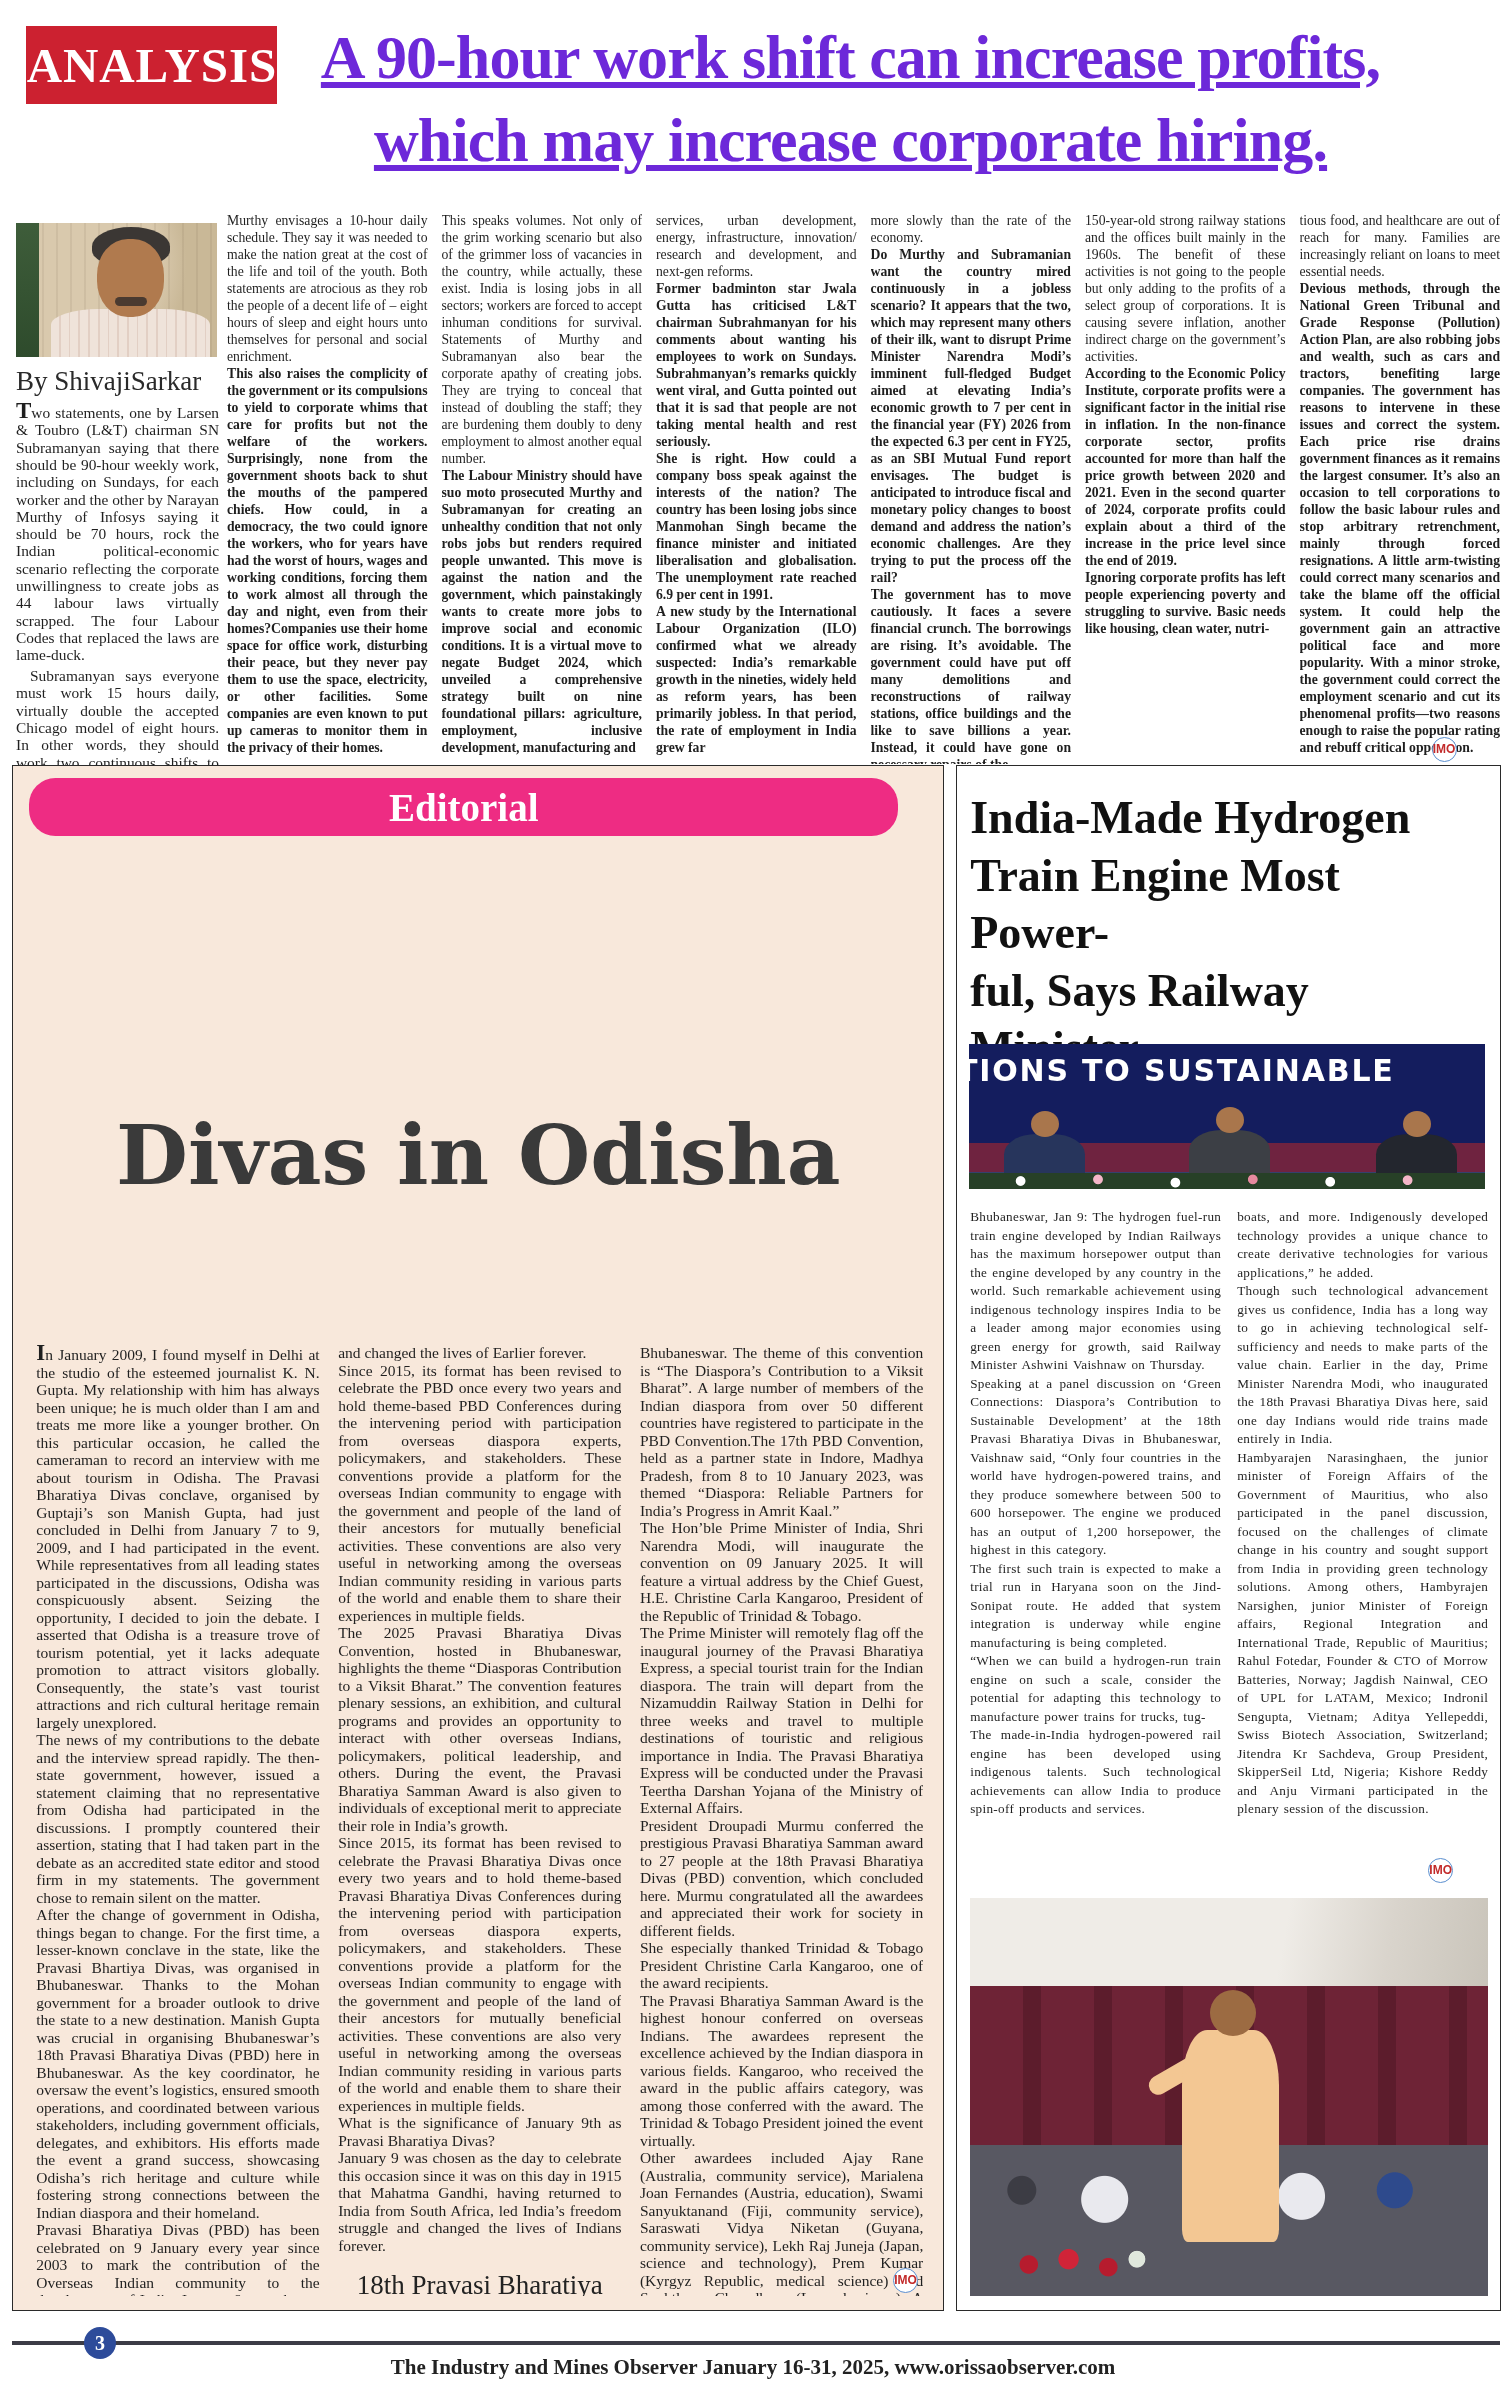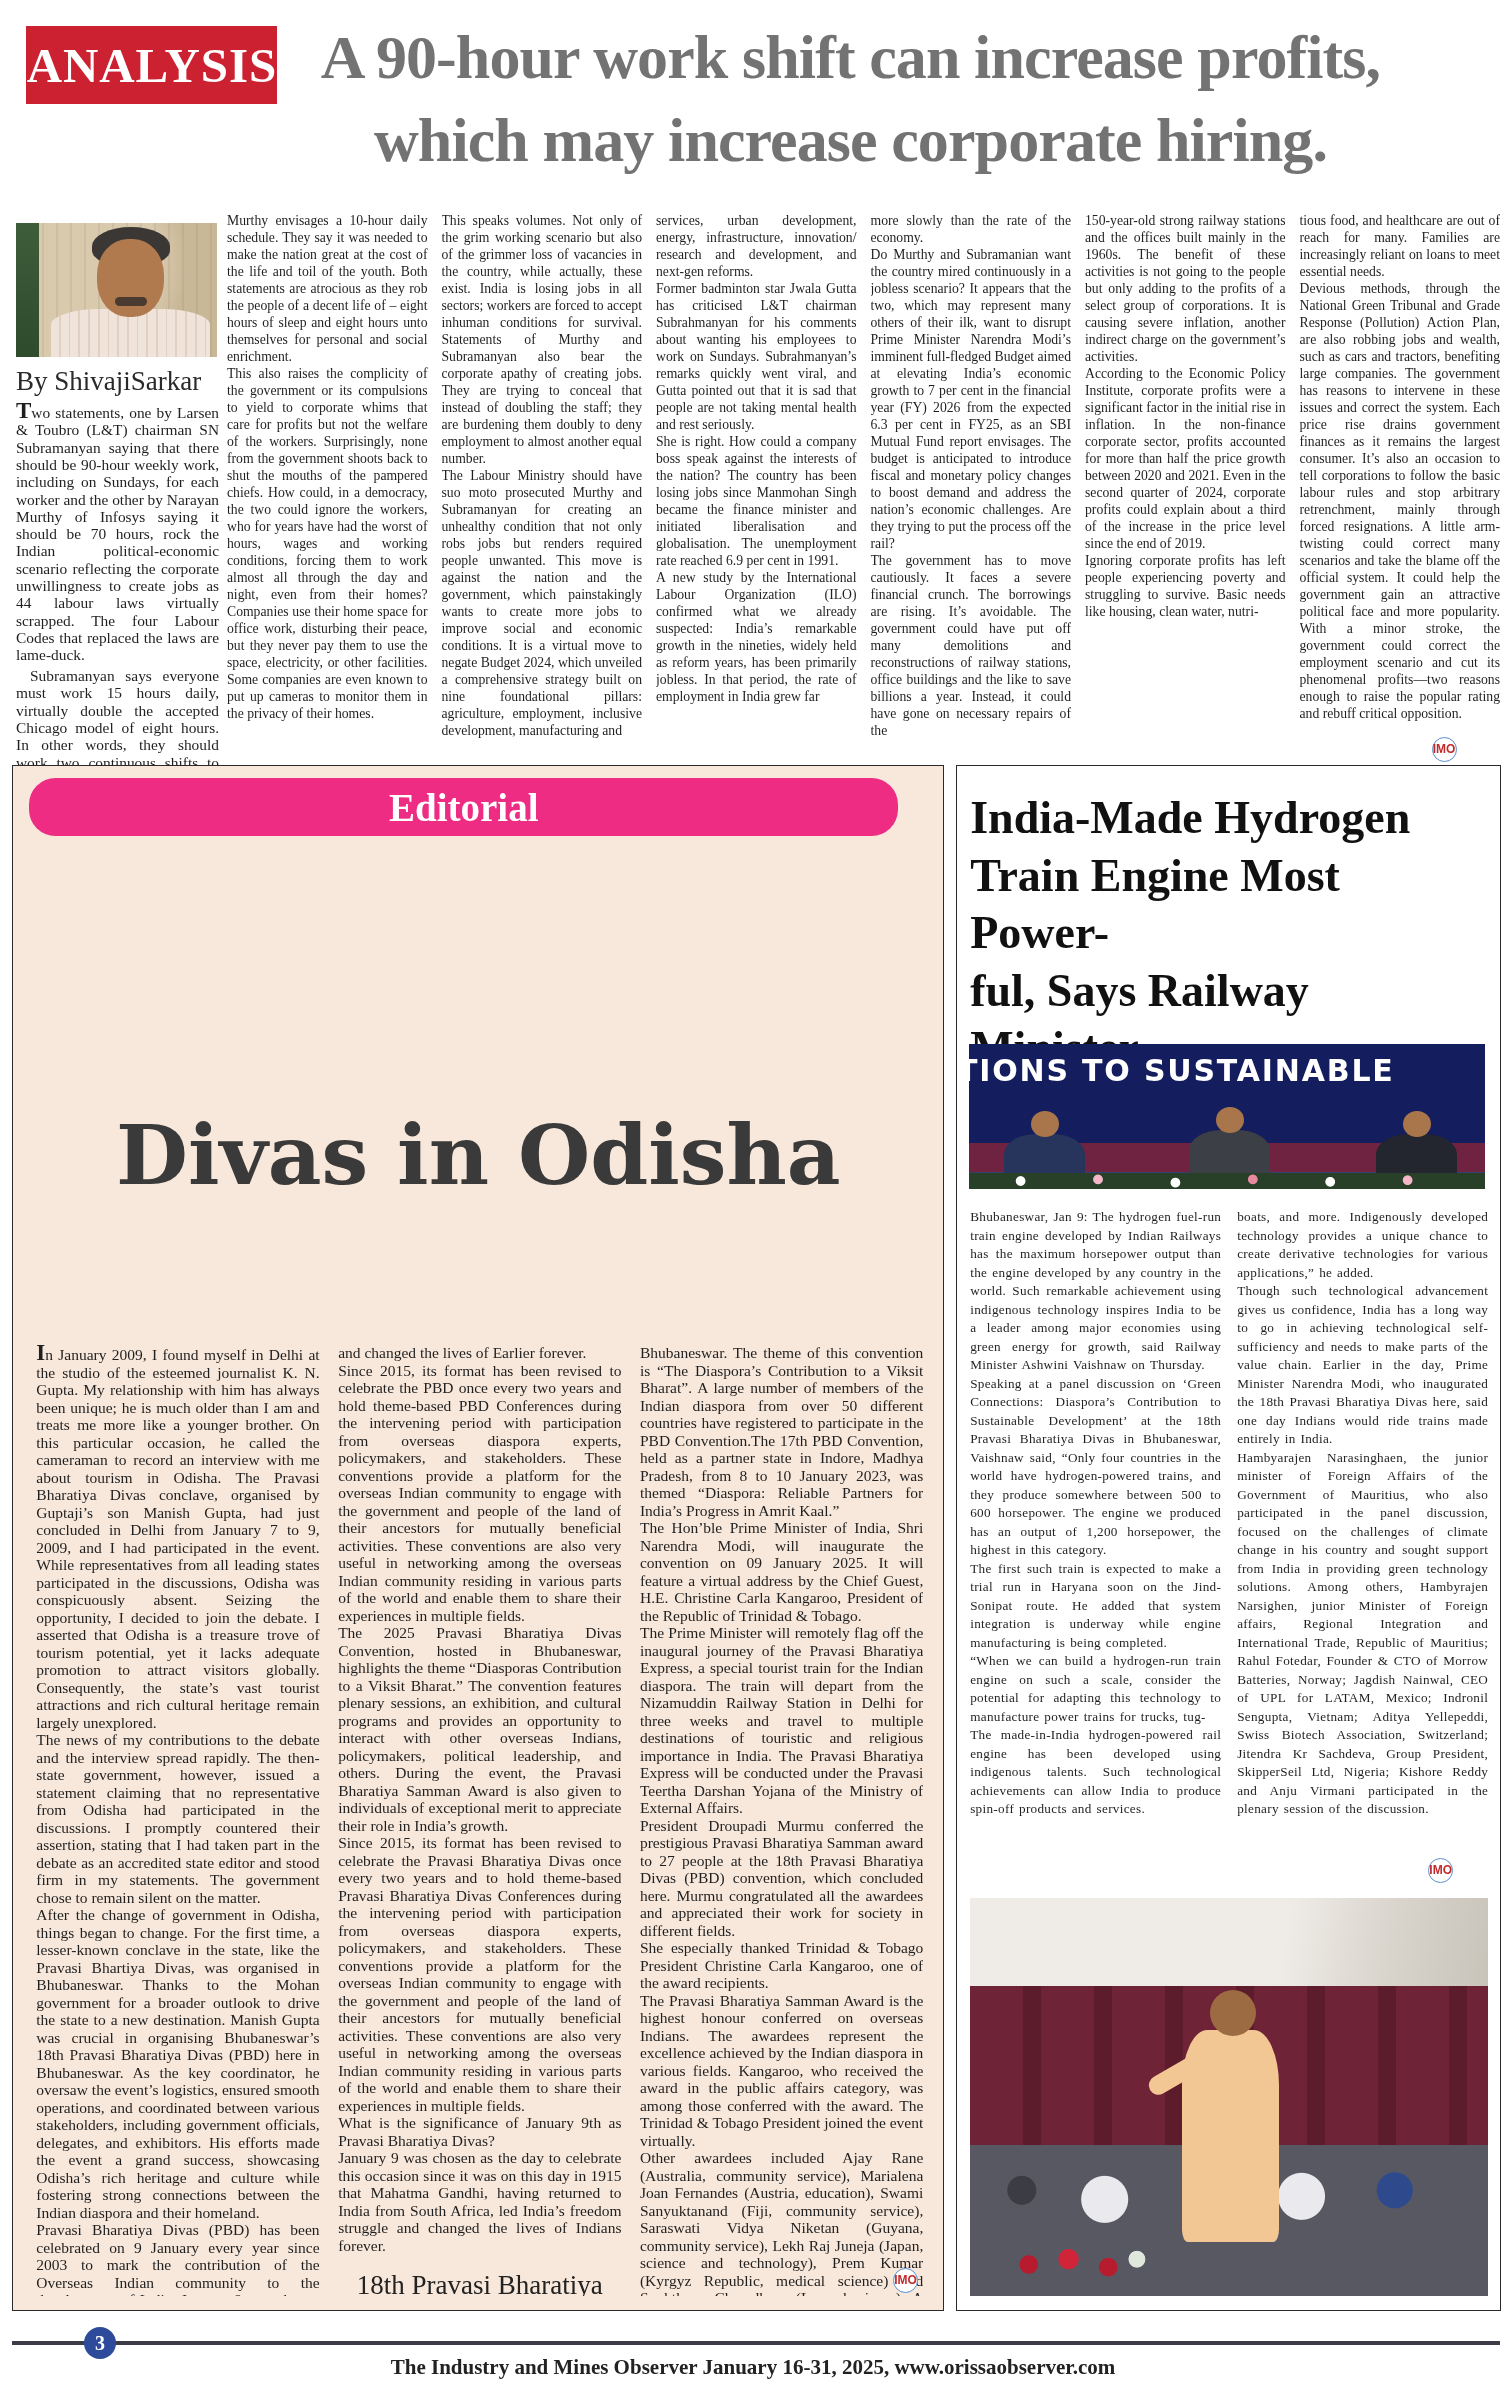--- a/index.html
+++ b/index.html
@@ -1,40 +1,40 @@
 <!DOCTYPE html>
 <html style="font-size:14px"><head>
 <meta charset="utf-8">
 <style>
   html,body{margin:0;padding:0;background:#e8e8e8;}
   .page{position:relative;width:1506px;height:2401px;background:#fff;font-family:"Liberation Serif",serif;color:#1f1f1f;overflow:hidden;margin:0 auto;}
   
   .kicker{position:absolute;left:26.4px;top:26.4px;width:251px;height:78px;background:#cc2130;color:#fff;
     font-weight:bold;font-size:49px;display:flex;align-items:center;justify-content:center;letter-spacing:0.9px;}
   .a-head{position:absolute;left:282px;top:16px;width:1137px;margin:0;text-align:center;
-    font-size:62px;font-weight:bold;line-height:1.34;color:#737373;letter-spacing:-0.9px;}
+    font-size:62px;font-weight:bold;line-height:1.34;color:#6d28d9;letter-spacing:-0.9px;text-decoration:underline;}
   .a-head .l{display:block;}
   .author-col{position:absolute;left:16px;top:223px;width:203px;}
   .author-photo{position:relative;width:201px;height:134px;overflow:hidden;
     background:radial-gradient(circle at 20% 30%,#d9c9ad 0 55%,#c9b897 70%),#cbb89a;}
   .ph-board{position:absolute;inset:0;background:repeating-linear-gradient(90deg,transparent 0 12.3px,rgba(90,70,50,.25) 12.3px 14px);opacity:.35;}
   .ph-greens{position:absolute;left:0;top:0;width:23px;height:100%;background:linear-gradient(#3e5d3a,#2e4b2c);}
   .ph-hair{position:absolute;left:76px;top:3.5px;width:78px;height:39px;border-radius:50% 50% 40% 40%;background:#3b3734;}
   .ph-face{position:absolute;left:81px;top:16px;width:67px;height:78px;border-radius:46%;background:#b07a4e;}
   .ph-stash{position:absolute;left:99px;top:74px;width:32px;height:8.8px;border-radius:5.3px;background:#4a3a30;}
   .ph-shirt{position:absolute;left:35px;top:86px;width:159px;height:53px;border-radius:30% 30% 0 0;
     background:repeating-linear-gradient(90deg,#efe3da 0 8px,#e2cfc4 8px 9.7px);}
   .byline{margin:8.8px 0 5.3px 0;font-size:27px;color:#2a2a2a;}
   .ap{margin:0 0 3.5px 0;font-size:15.4px;line-height:17.3px;text-align:justify;}
   .ap.indent{text-indent:14px;}
   .dropcap::first-letter{font-size:23px;font-weight:bold;}
   .a-cols{position:absolute;left:227px;top:212px;width:1273px;height:555px;display:flex;gap:14px;}
   .a-col{position:relative;flex:1 1 0;height:552px;overflow:hidden;}
   .bp{margin:0;font-size:13.7px;line-height:17px;text-align:justify;}
-  .bp+.bp{text-indent:0;}
+  .bp+.bp{text-indent:0;font-weight:bold;}
   
   .imo{display:inline-block;width:23px;height:23px;border-radius:50%;border:1.8px solid #5b8fd0;background:#fff;
     color:#c22a2a;font-family:"Liberation Sans",sans-serif;font-weight:bold;font-size:12px;line-height:23px;text-align:center;vertical-align:middle;}
   .a-col .imo{position:absolute;left:132px;bottom:1.8px;}
   
   .ed-box{position:absolute;left:12.3px;top:765px;width:932px;height:1546px;background:#f8e8db;border:1.8px solid #2a2a2a;box-sizing:border-box;}
   .ed-bar{position:absolute;left:16px;top:12.3px;width:869px;height:58px;background:#ee2c83;border-radius:26.4px;
     display:flex;align-items:center;justify-content:center;}
   .ed-bar span{color:#fff;font-weight:bold;font-size:39px;}
   .ed-image{position:absolute;left:16px;top:76px;width:881px;height:259px;background:#e2332d;box-sizing:border-box;padding:7px 7px 0 7px;}

